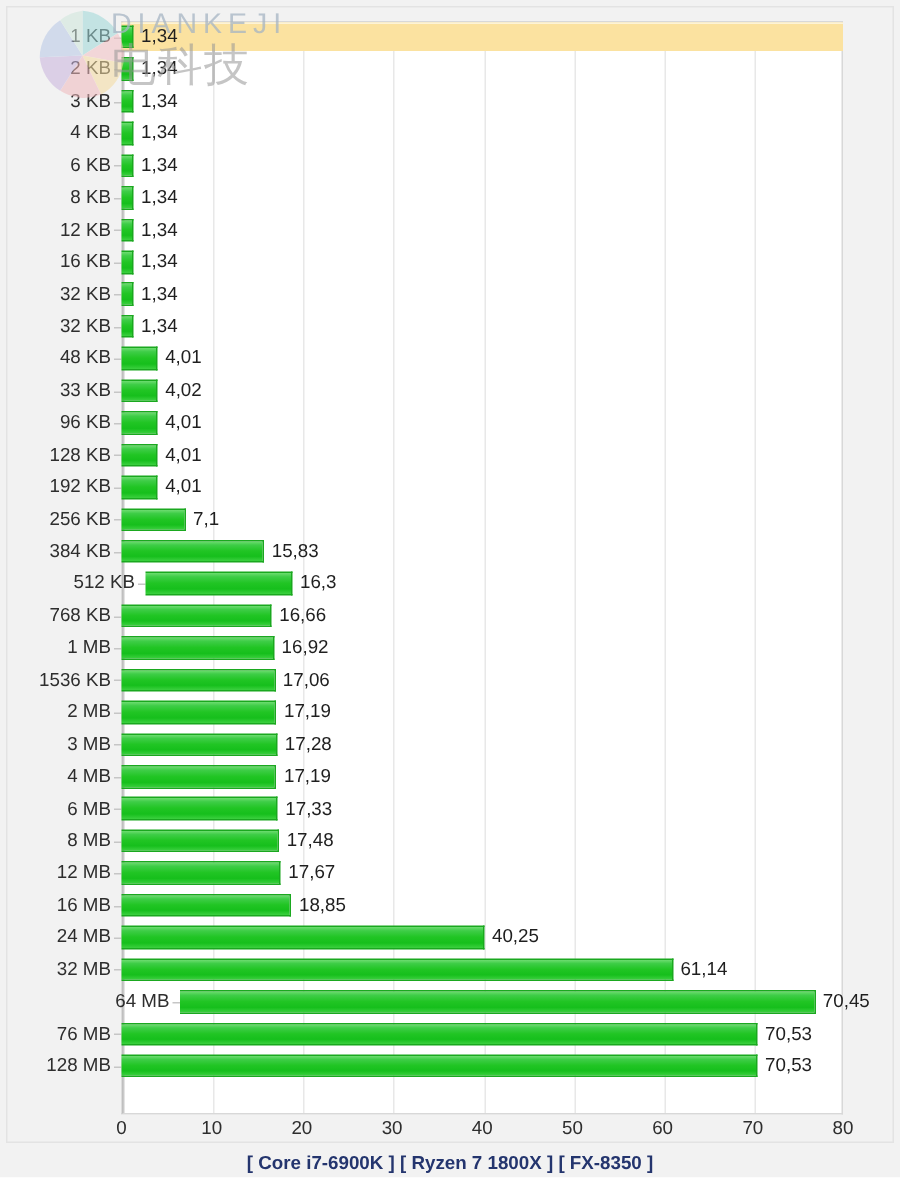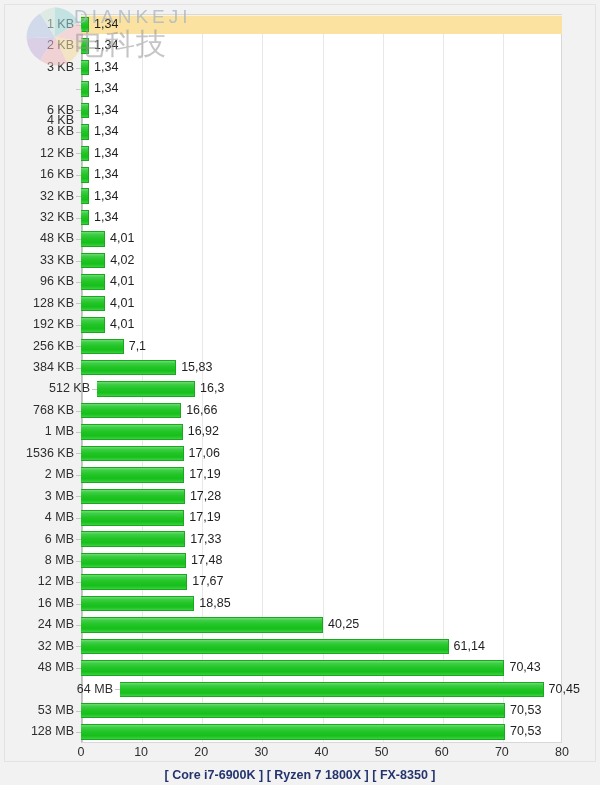--- a/index.html
+++ b/index.html
@@ -193,21 +193,21 @@
         <div class="bar" style="width: 8.05675px; top: 2.97059px;"></div>
         <div class="bar-value" style="left: 94.0567px; height: 21.4412px; line-height: 21.4412px;">1,34</div>
       </div>
       <div class="row" style="height: 21.4412px;">
         <div class="row-label" style="height: 21.4412px; line-height: 21.4412px;">3 KB</div>
         <div class="row-tick" style="top: 10.7206px;"></div>
         <div class="bar" style="width: 8.05675px; top: 2.97059px;"></div>
         <div class="bar-value" style="left: 94.0567px; height: 21.4412px; line-height: 21.4412px;">1,34</div>
       </div>
       <div class="row" style="height: 21.4412px;">
-        <div class="row-label" style="height: 21.4412px; line-height: 21.4412px; margin-top: 32px;">4 KB</div>
+        <div class="row-label" style="height: 21.4412px; line-height: 21.4412px;">4 KB</div>
         <div class="row-tick" style="top: 10.7206px;"></div>
         <div class="bar" style="width: 8.05675px; top: 2.97059px;"></div>
         <div class="bar-value" style="left: 94.0567px; height: 21.4412px; line-height: 21.4412px;">1,34</div>
       </div>
       <div class="row" style="height: 21.4412px;">
         <div class="row-label" style="height: 21.4412px; line-height: 21.4412px;">6 KB</div>
         <div class="row-tick" style="top: 10.7206px;"></div>
         <div class="bar" style="width: 8.05675px; top: 2.97059px;"></div>
         <div class="bar-value" style="left: 94.0567px; height: 21.4412px; line-height: 21.4412px;">1,34</div>
       </div>
@@ -354,34 +354,28 @@
         <div class="row-tick" style="top: 10.7206px;"></div>
         <div class="bar" style="width: 242.003px; top: 2.97059px;"></div>
         <div class="bar-value" style="left: 328.003px; height: 21.4412px; line-height: 21.4412px;">40,25</div>
       </div>
       <div class="row" style="height: 21.4412px;">
         <div class="row-label" style="height: 21.4412px; line-height: 21.4412px;">32 MB</div>
         <div class="row-tick" style="top: 10.7206px;"></div>
         <div class="bar" style="width: 367.604px; top: 2.97059px;"></div>
         <div class="bar-value" style="left: 453.604px; height: 21.4412px; line-height: 21.4412px;">61,14</div>
       </div>
-      <div class="row" style="height: 21.4412px;">
-        <div class="row-label" style="height: 21.4412px; line-height: 21.4412px;">48 MB</div>
-        <div class="row-tick" style="top: 10.7206px;"></div>
-        <div class="bar" style="width: 423.46px; top: 2.97059px;"></div>
-        <div class="bar-value" style="left: 509.46px; height: 21.4412px; line-height: 21.4412px;">70,43</div>
-      </div>
       <div class="row" style="height: 21.4412px; margin-left: 39px;">
         <div class="row-label" style="height: 21.4412px; line-height: 21.4412px;">64 MB</div>
         <div class="row-tick" style="top: 10.7206px;"></div>
         <div class="bar" style="width: 423.581px; top: 2.97059px;"></div>
         <div class="bar-value" style="left: 509.581px; height: 21.4412px; line-height: 21.4412px;">70,45</div>
       </div>
       <div class="row" style="height: 21.4412px;">
-        <div class="row-label" style="height: 21.4412px; line-height: 21.4412px;">53 MB</div>
+        <div class="row-label" style="height: 21.4412px; line-height: 21.4412px;">76 MB</div>
         <div class="row-tick" style="top: 10.7206px;"></div>
         <div class="bar" style="width: 424.062px; top: 2.97059px;"></div>
         <div class="bar-value" style="left: 510.062px; height: 21.4412px; line-height: 21.4412px;">70,53</div>
       </div>
       <div class="row" style="height: 21.4412px;">
         <div class="row-label" style="height: 21.4412px; line-height: 21.4412px;">128 MB</div>
         <div class="row-tick" style="top: 10.7206px;"></div>
         <div class="bar" style="width: 424.062px; top: 2.97059px;"></div>
         <div class="bar-value" style="left: 510.062px; height: 21.4412px; line-height: 21.4412px;">70,53</div>
       </div>

